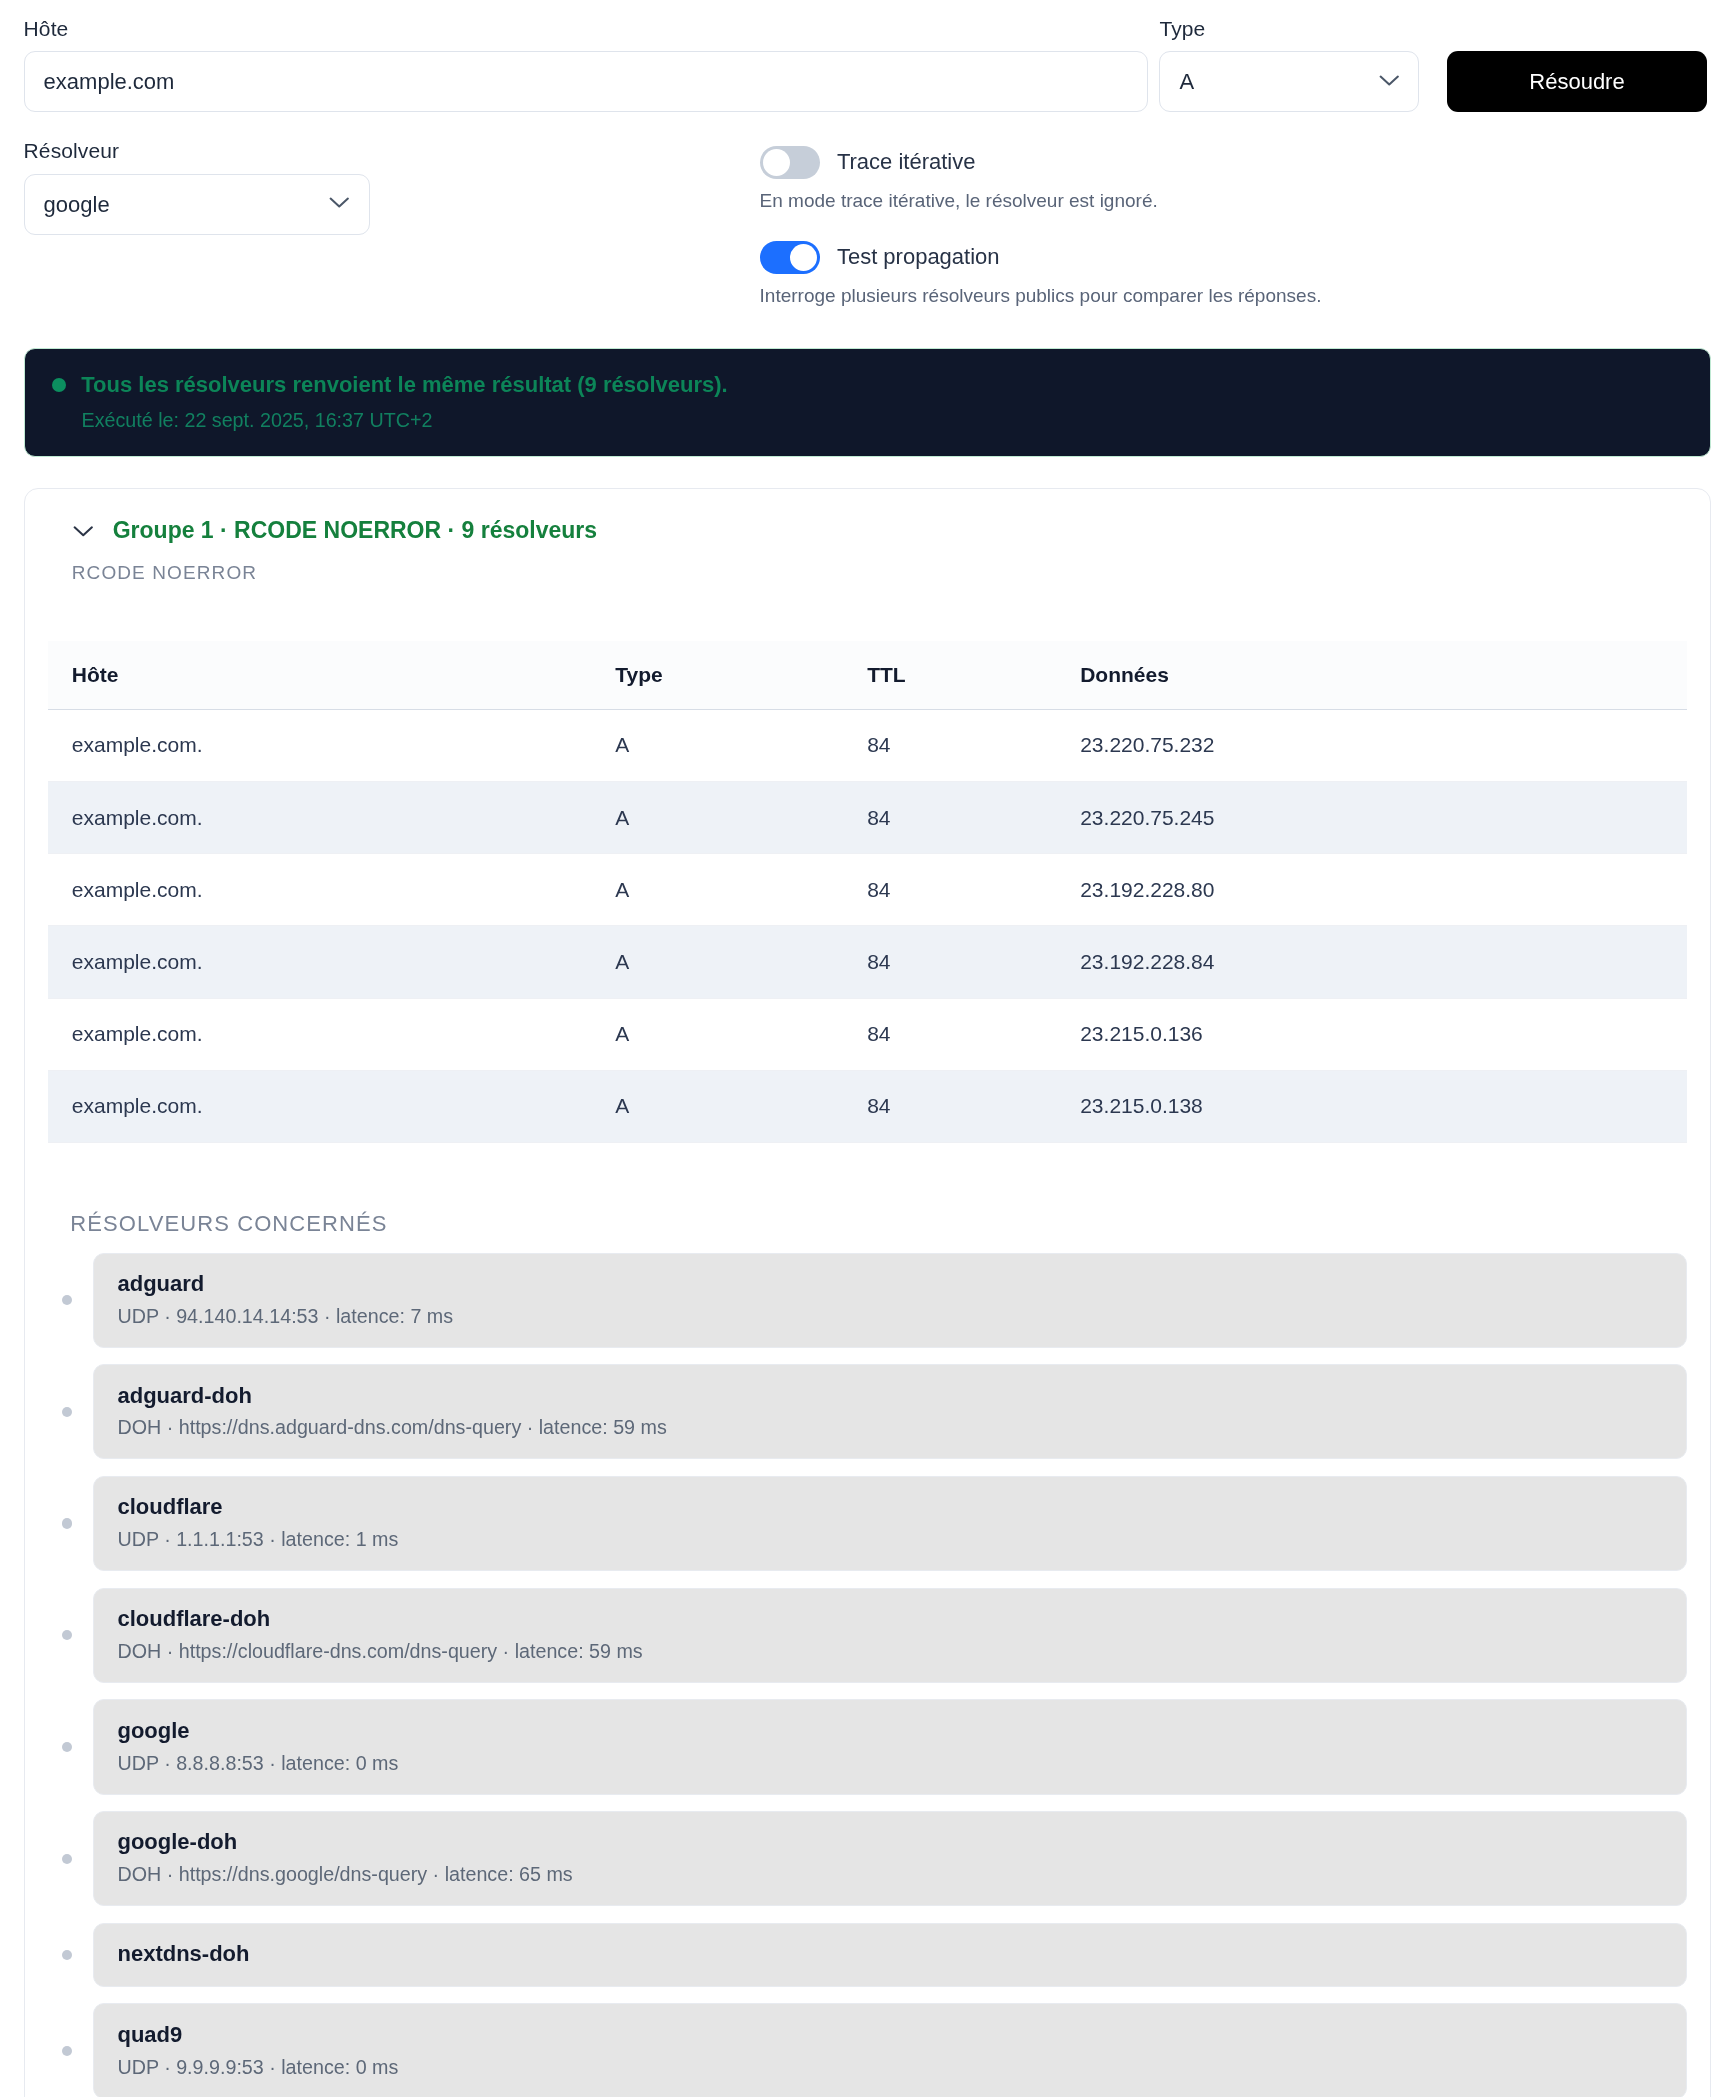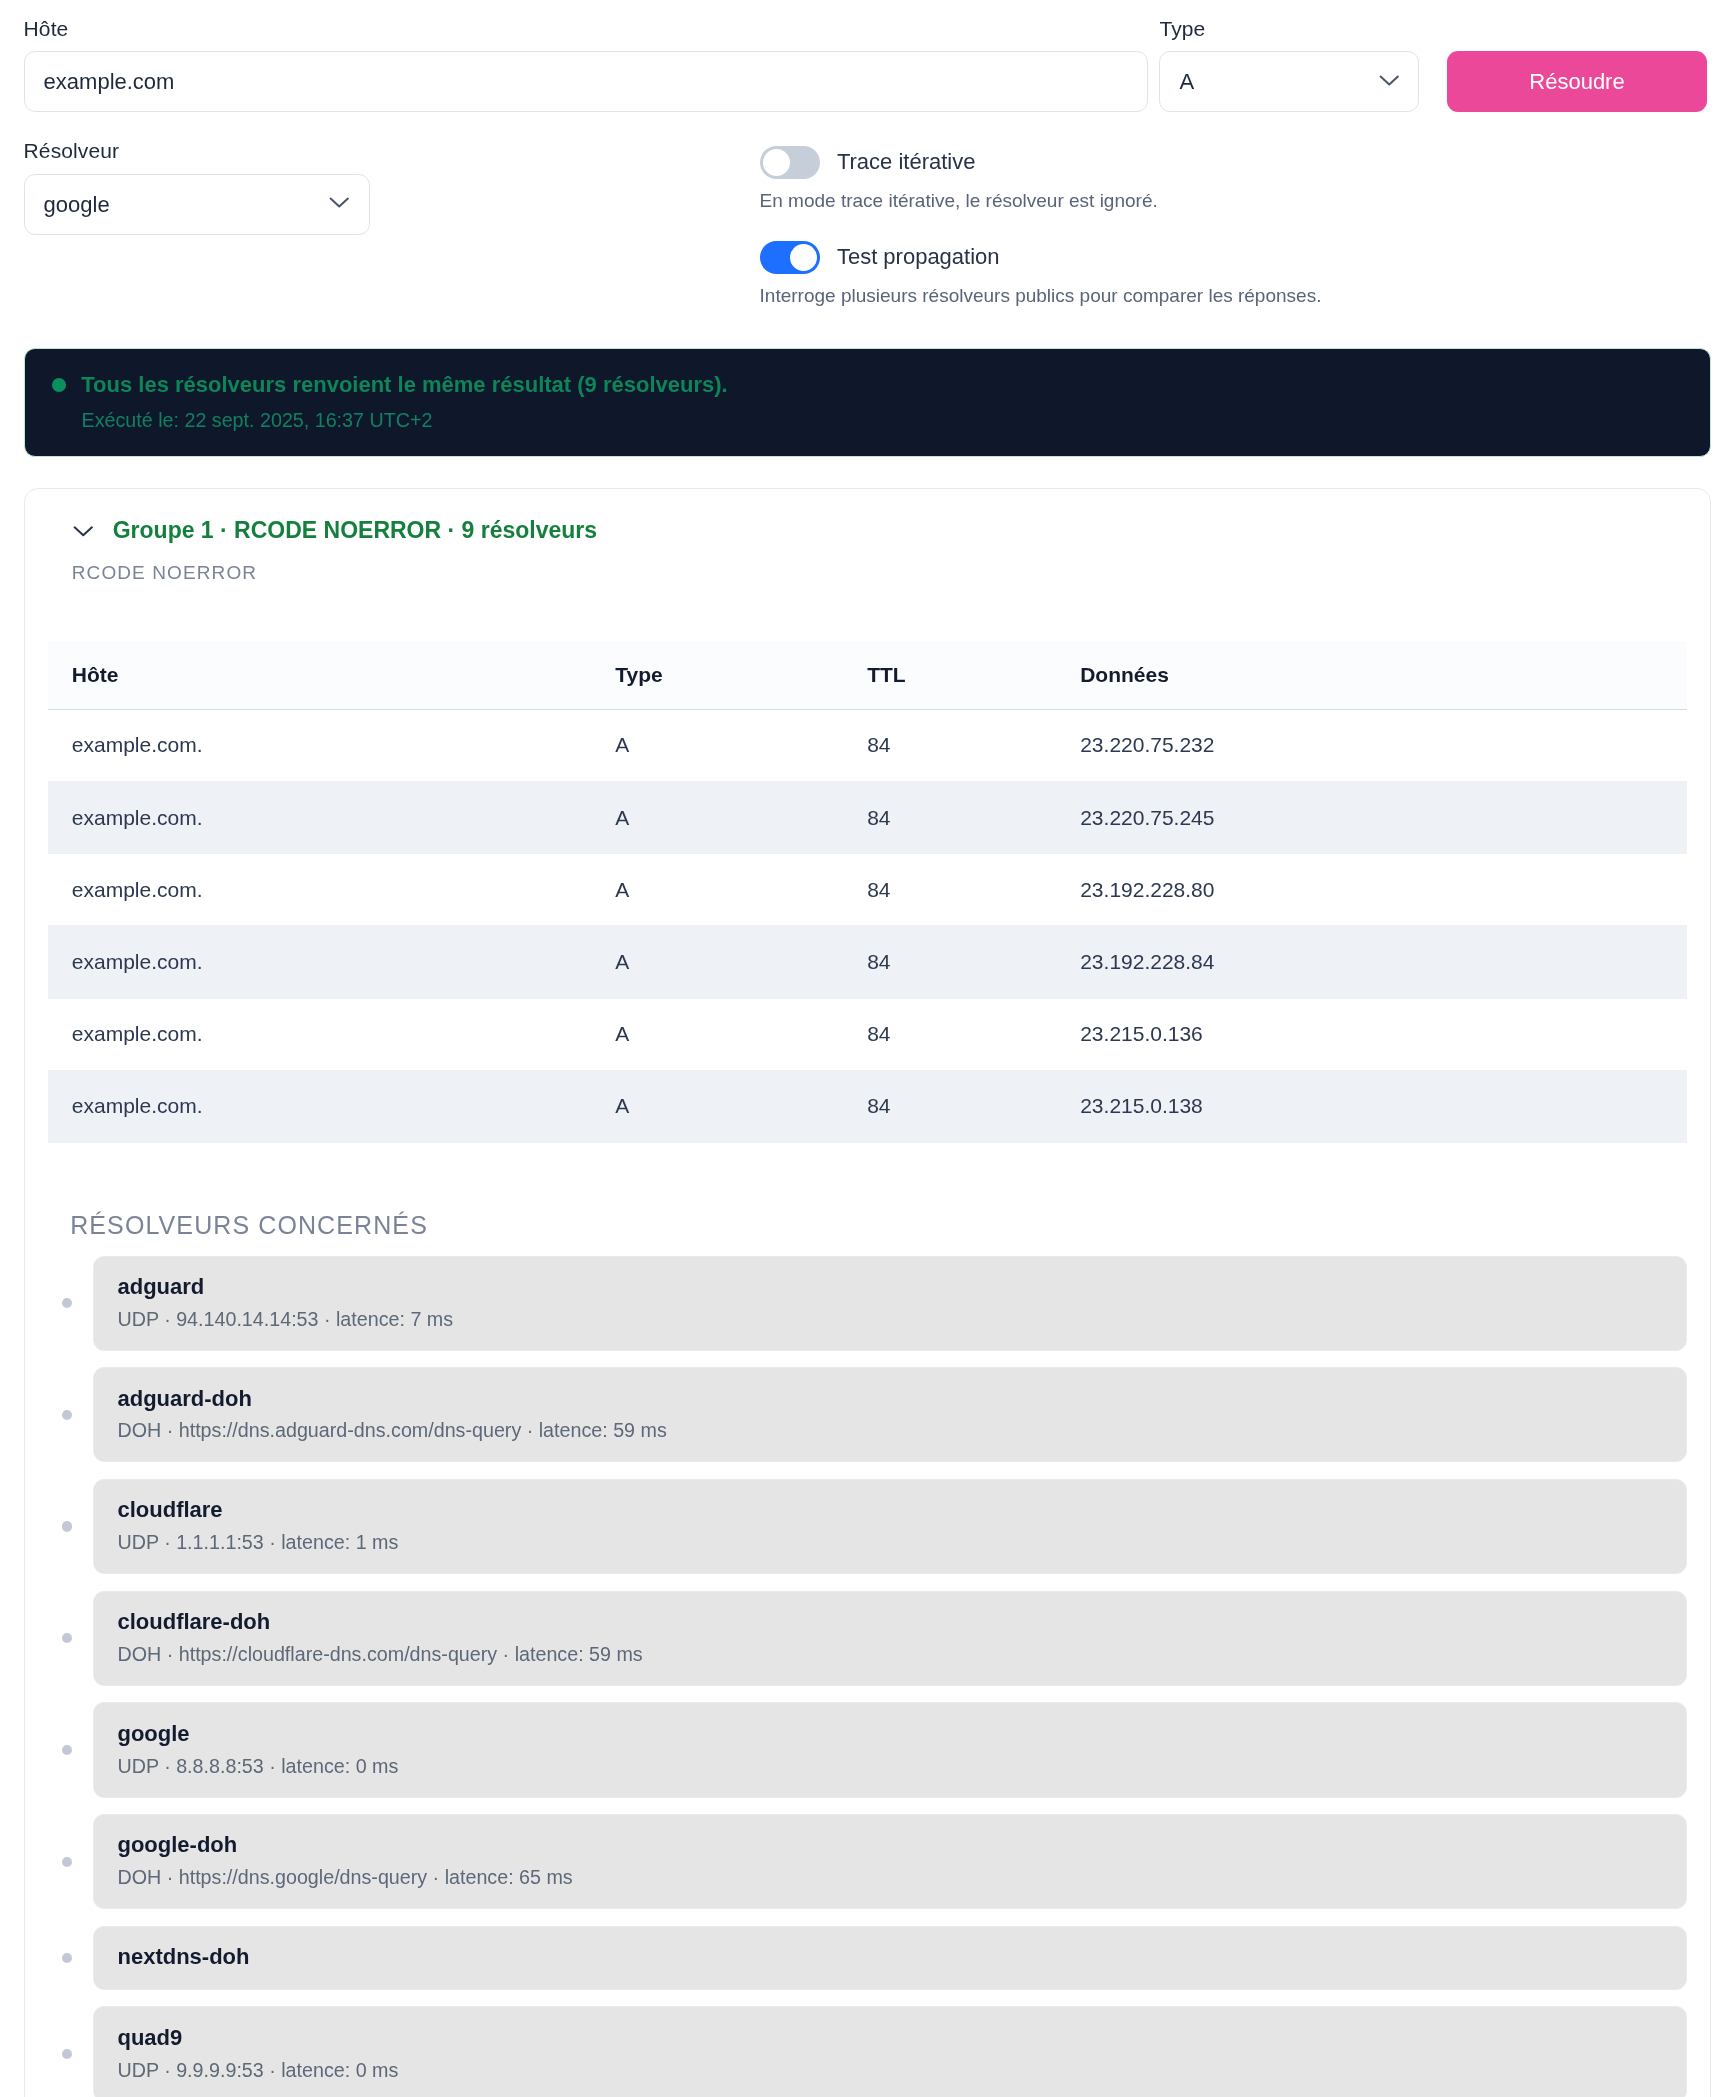--- a/index.html
+++ b/index.html
@@ -67,21 +67,21 @@
     appearance: none;
     -webkit-appearance: none;
     padding-right: 47px;
     cursor: pointer;
   }
 
   .btn-resolve {
     width: 260px;
     height: 61px;
     margin-left: 27.6px;
-    background: #ec4899;
+    background: #000000;
     border: none;
     border-radius: 11px;
     color: #fff;
     font-family: "Liberation Sans", sans-serif;
     font-size: 22px;
     cursor: pointer;
   }
 
   .row-2 {
     display: flex;
@@ -217,21 +217,21 @@
   table.records tbody tr.alt { background: #eef2f7; }
   th.c-host, td.c-host { width: 567px; padding-left: 23.6px !important; }
   th.c-type, td.c-type { width: 252px; }
   th.c-ttl,  td.c-ttl  { width: 213px; }
   th.c-data, td.c-data { width: auto; }
 
   
   .resolvers-label {
     margin-top: 68px;
     padding-left: 22px;
-    font-size: 25px;
+    font-size: 22px;
     color: #7a8496;
     letter-spacing: 1.1px;
   }
   .resolver-list { margin-top: 15.7px; list-style: none; }
   .resolver-item {
     display: flex;
     align-items: center;
     margin-bottom: 16.5px;
   }
   .resolver-bullet {

